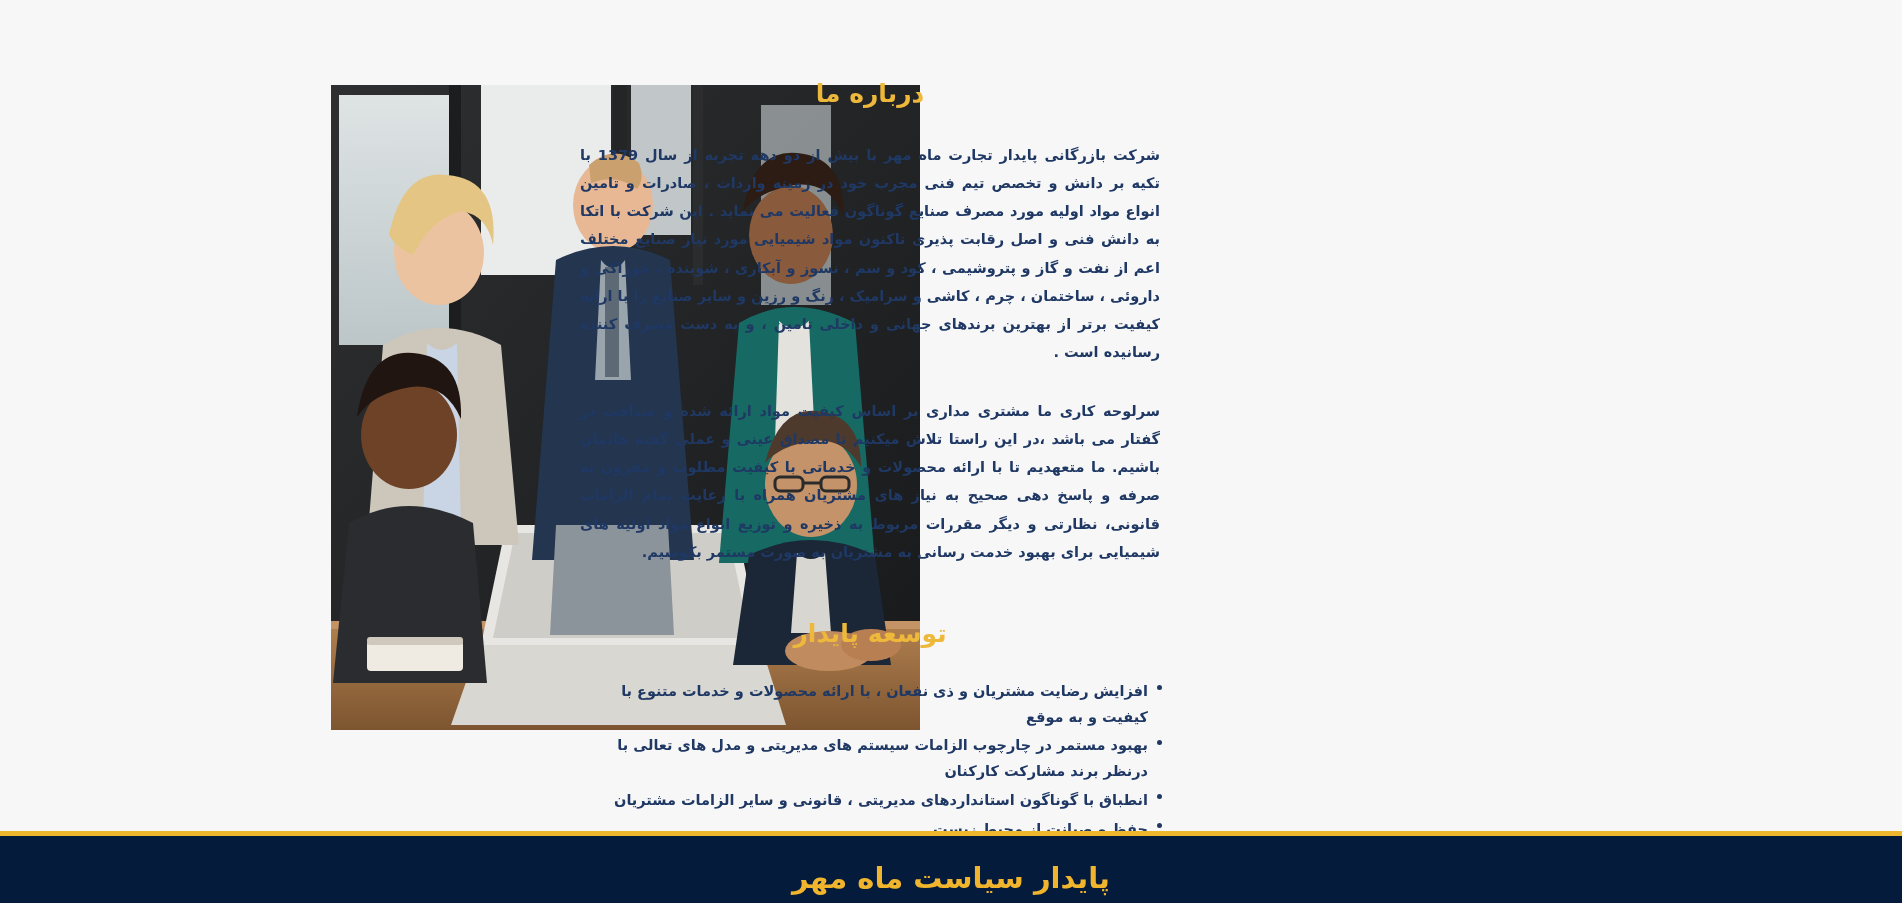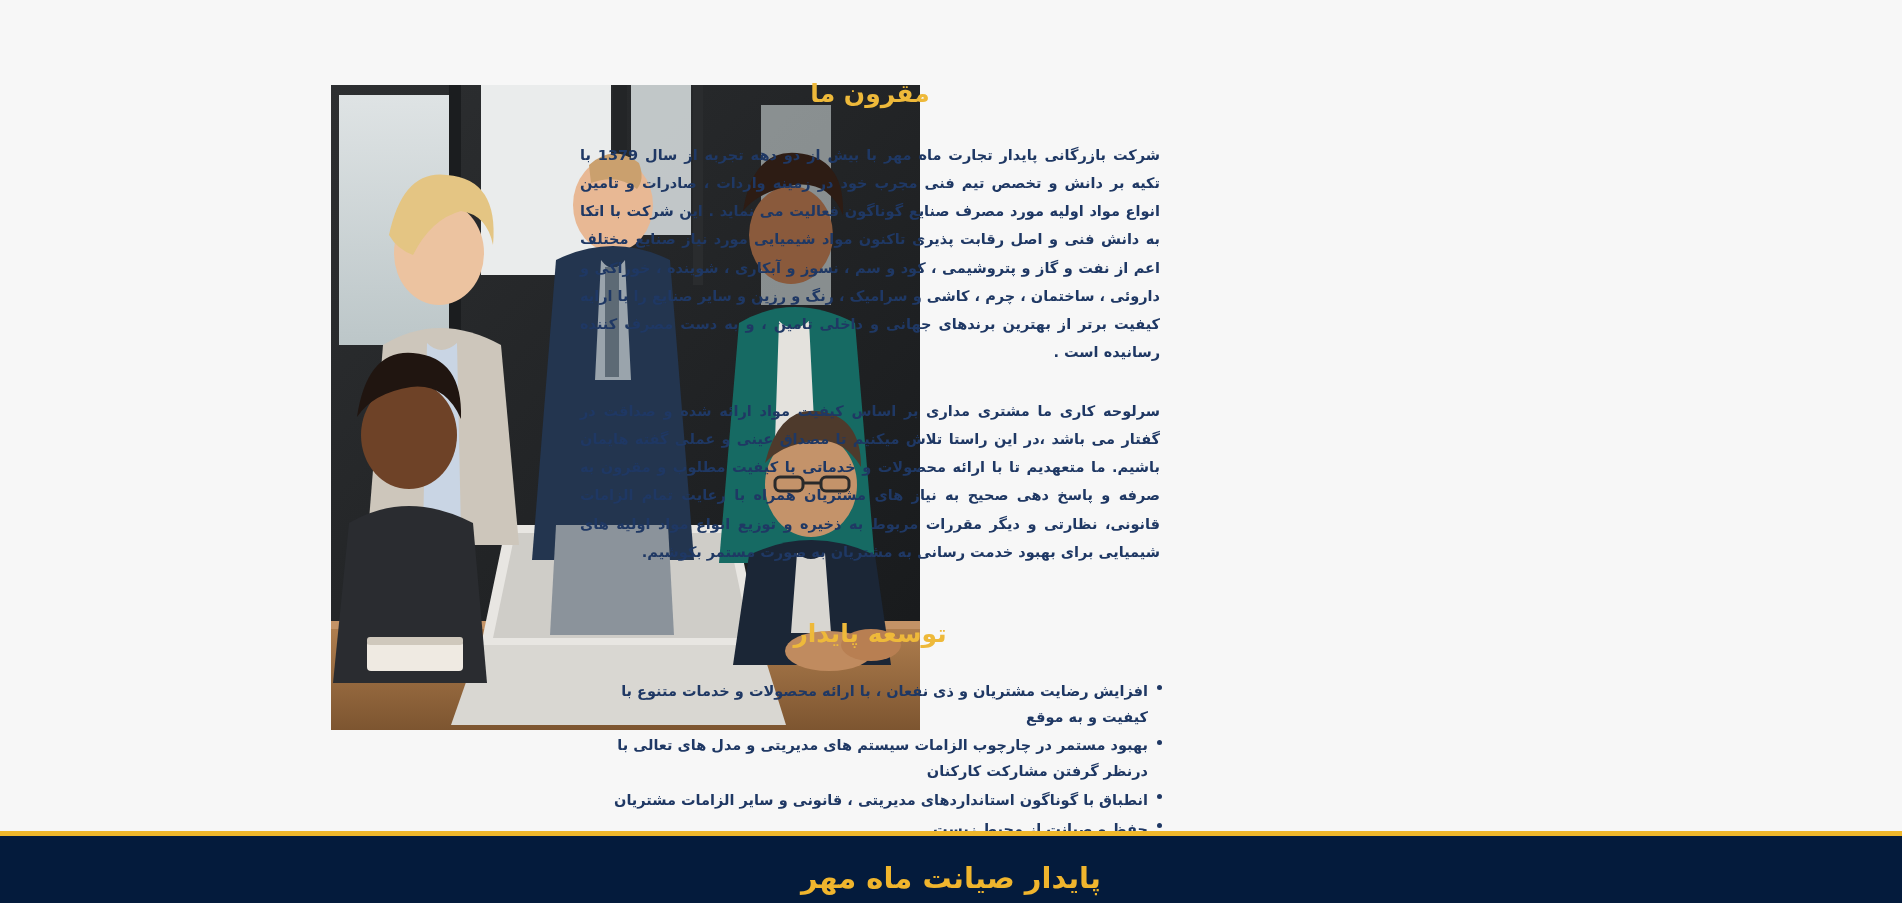--- a/index.html
+++ b/index.html
@@ -215,51 +215,51 @@
           <rect x="36" y="556" width="96" height="30" rx="4" fill="#efeae2"></rect>
           <rect x="36" y="552" width="96" height="8" rx="3" fill="#cfc8bc"></rect>
           <ellipse cx="498" cy="566" rx="44" ry="20" fill="#c08b5f"></ellipse>
           <ellipse cx="540" cy="560" rx="30" ry="16" fill="#b87f52"></ellipse>
         </svg>
       </div>
     </div>
 
     <div class="text-col">
 
-      <h2 class="section-heading">مقرون ما</h2>
+      <h2 class="section-heading">درباره ما</h2>
 
       <p class="body-para">شرکت بازرگانی پایدار تجارت ماه مهر با بیش از دو دهه تجربه از سال 1379 با تکیه بر دانش و تخصص تیم فنی مجرب خود در زمینه واردات ، صادرات و تامین انواع مواد اولیه مورد مصرف صنایع گوناگون فعالیت می نماید . این شرکت با اتکا به دانش فنی و اصل رقابت پذیری تاکنون مواد شیمیایی مورد نیاز صنایع مختلف اعم از نفت و گاز و پتروشیمی ، کود و سم ، نسوز و آبکاری ، شوینده ، خوراکی و داروئی ، ساختمان ، چرم ، کاشی و سرامیک ، رنگ و رزین و سایر صنایع را با ارایه کیفیت برتر از بهترین برندهای جهانی و داخلی تامین ، و به دست مصرف کننده رسانیده است .</p>
 
       <p class="body-para">سرلوحه کاری ما مشتری مداری بر اساس کیفیت مواد ارائه شده  و صداقت در گفتار می  باشد ،در این راستا تلاش میکنیم تا مصداق عینی و عملی گفته هایمان باشیم. ما متعهدیم تا با ارائه محصولات و خدماتی با کیفیت مطلوب و مقرون به صرفه و پاسخ دهی صحیح به نیاز های مشتریان همراه با رعایت تمام الزامات قانونی، نظارتی و دیگر مقررات مربوط به ذخیره و توزیع انواع مواد اولیه های شیمیایی برای بهبود خدمت رسانی به مشتریان به صورت مستمر بکوشیم.</p>
 
       <h2 class="section-heading heading-2">توسعه پایدار</h2>
 
       <ul class="bullet-list">
         <li>
           <span class="bullet-dot"></span>
           <span>افزایش رضایت مشتریان و ذی نفعان ، با ارائه محصولات و خدمات متنوع با کیفیت و به موقع</span>
         </li>
         <li>
           <span class="bullet-dot"></span>
-          <span>بهبود مستمر در چارچوب الزامات سیستم های مدیریتی و مدل های تعالی با درنظر گرفتن مشارکت کارکنان</span>
+          <span>بهبود مستمر در چارچوب الزامات سیستم های مدیریتی و مدل های تعالی با درنظر برند مشارکت کارکنان</span>
         </li>
         <li>
           <span class="bullet-dot"></span>
           <span>انطباق با گوناگون استانداردهای مدیریتی ، قانونی و سایر الزامات مشتریان</span>
         </li>
         <li>
           <span class="bullet-dot"></span>
           <span>حفظ و صیانت از محیط زیست</span>
         </li>
         <li>
           <span class="bullet-dot"></span>
           <span>رعایت اصول شهروندي</span>
         </li>
       </ul>
 
     </div>
   </div>
 
   <div class="footer">
-    <div class="footer-title">پایدار صیانت ماه مهر</div>
+    <div class="footer-title">پایدار سیاست ماه مهر</div>
   </div>
 
 </div>
 
 </body></html>

